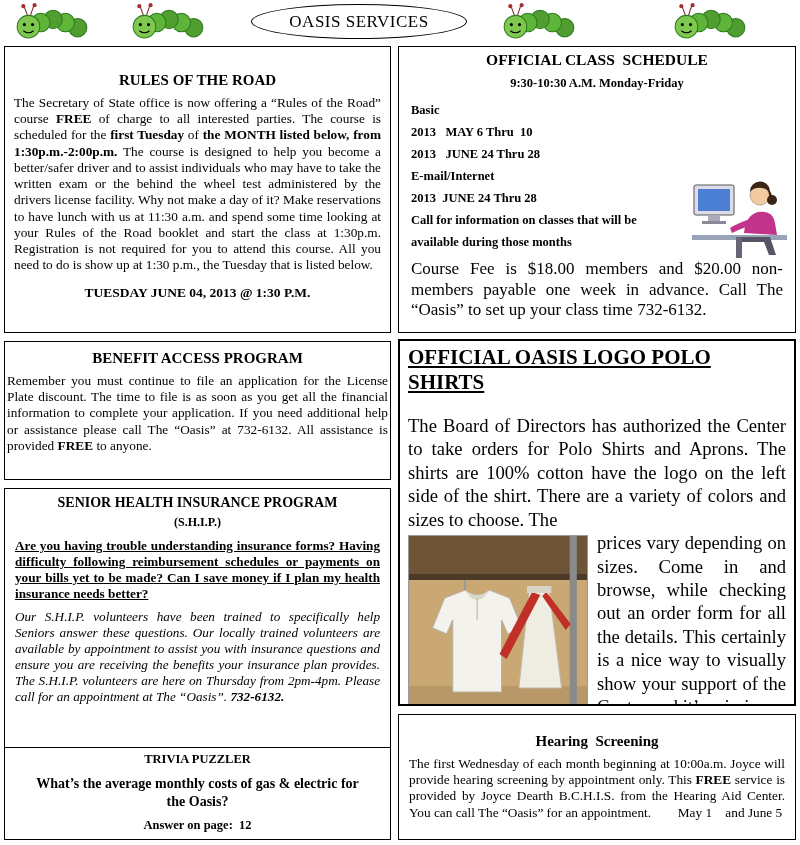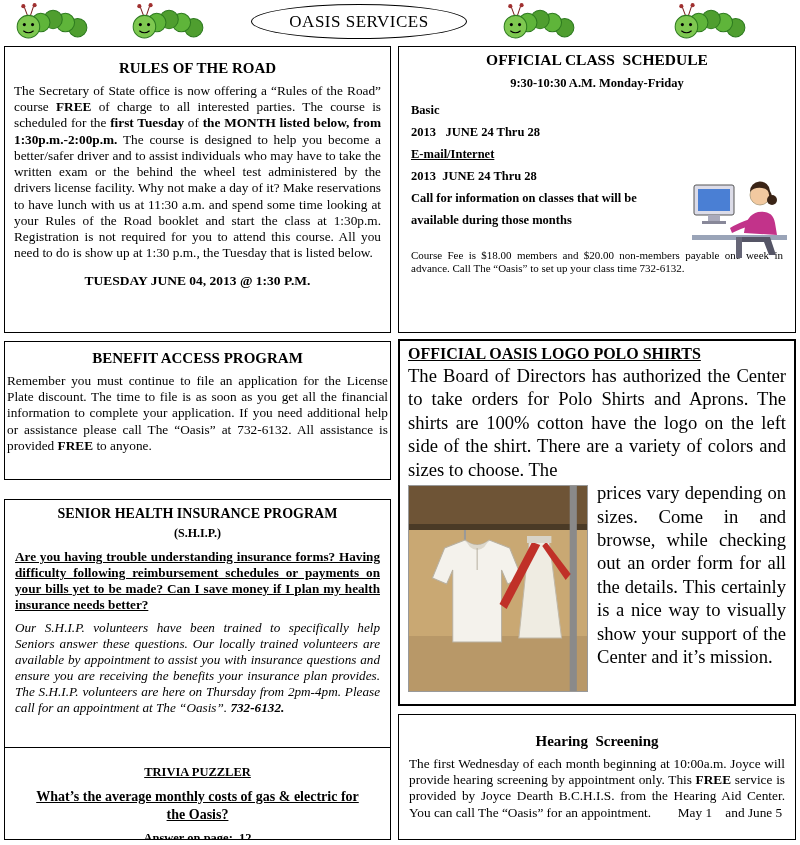--- a/index.html
+++ b/index.html
@@ -6,24 +6,24 @@
   body{width:800px;height:845px;position:relative;font-family:"Liberation Serif",serif;color:#000;overflow:hidden;}
   .box{position:absolute;border:1.5px solid #000;box-sizing:border-box;background:#fff;overflow:hidden;}
   .just{text-align:justify;}
   .pre{white-space:pre-wrap;}
   
   .header{position:absolute;top:0;left:0;width:800px;height:42px;}
   .oval{position:absolute;left:251px;top:4px;width:214px;height:33px;border:1.5px solid #000;border-radius:50%;
         display:flex;align-items:center;justify-content:center;font-size:17px;letter-spacing:.5px;}
   .cat{position:absolute;top:2px;width:82px;height:37px;}
   
-  #rules{left:4px;top:46px;width:387px;height:287px;padding:11px 9px;}
+  #rules{left:4px;top:46px;width:387px;height:287px;padding:23px 9px;}
   #benefit{left:4px;top:341px;width:387px;height:139px;padding:6px 2px;}
-  #ship{left:4px;top:488px;width:387px;height:267px;padding:5px 10px;margin-top:11px;}
-  #trivia{left:4px;top:747px;width:387px;height:93px;padding:16px 10px;text-decoration:underline;}
+  #ship{left:4px;top:488px;width:387px;height:267px;padding:5px 10px;}
+  #trivia{left:4px;top:747px;width:387px;height:93px;padding:3px 10px;}
   
   #computer{left:398px;top:46px;width:398px;height:287px;padding:4px 12px;position:absolute;}
   #polo{left:398px;top:339px;width:398px;height:367px;padding:3px 8px;border-width:2px;}
   #hearing{left:398px;top:714px;width:398px;height:126px;padding:4px 10px;}
 
   .sec-title{font-size:15px;font-weight:bold;text-align:center;margin:2px 0 6px;}
   .bodytxt{font-size:13.3px;line-height:1.22;}
   .rules-footer{font-weight:bold;text-align:center;font-size:13.5px;margin-top:12px;}
 
   .ship-title{font-size:14px;font-weight:bold;text-align:center;margin:1px 0 4px;}
@@ -32,25 +32,25 @@
   .ship-body{font-size:13.2px;line-height:1.2;font-style:italic;}
 
   .trivia-title{font-size:12.5px;font-weight:bold;text-align:center;margin:1px 0 8px;}
   .trivia-q{font-size:14px;font-weight:bold;text-align:center;max-width:330px;margin:0 auto 8px;line-height:1.25;}
   .trivia-a{font-size:12.5px;font-weight:bold;text-align:center;}
 
   .comp-year{font-size:20px;font-weight:bold;text-align:center;letter-spacing:2px;margin:2px 0 8px;}
   .comp-title{font-size:15.5px;font-weight:bold;text-align:center;margin-bottom:7px;}
   .comp-time{font-size:12.5px;font-weight:bold;text-align:center;margin-bottom:12px;}
   .comp-line{font-size:12.5px;font-weight:bold;margin:7px 0;white-space:pre-wrap;}
-  .comp-line.u{text-decoration:underline;}
-  .comp-fee{font-size:11px;line-height:1.22;text-align:justify;margin-top:21px;}
+  .comp-line.u{}
+  .comp-fee{font-size:17px;line-height:1.22;text-align:justify;margin-top:9px;}
   .comp-art{position:absolute;right:8px;top:128px;width:95px;height:85px;}
 
-  .polo-title{font-size:16px;font-weight:bold;text-decoration:underline;margin:1px 0 1px;font-family:Liberation Serif, serif;}
+  .polo-title{font-size:21px;font-weight:bold;text-decoration:underline;margin:1px 0 19px;font-family:Liberation Serif, serif;}
   .polo-body{font-size:18.6px;line-height:1.26;text-align:justify;}
   .polo-photo{float:left;width:178px;height:205px;margin:4px 9px 2px 0;border:1px solid #999;}
 
   .hear-title{font-size:15px;font-weight:bold;text-align:center;margin:14px 0 6px;white-space:pre-wrap;}
 </style>
 </head>
 <body>
 
 <div class="header">
   <span class="cat" style="left:10px">
@@ -149,20 +149,21 @@
 <div class="box" id="trivia">
   <div class="trivia-title">TRIVIA PUZZLER</div>
   <div class="trivia-q">What’s the average monthly costs of gas &amp; electric for the Oasis?</div>
   <div class="trivia-a pre">Answer on page:  12</div>
 </div>
 
 <div class="box" id="computer">
   <div class="comp-title pre">OFFICIAL CLASS  SCHEDULE</div>
   <div class="comp-time">9:30-10:30 A.M. Monday-Friday</div>
   <div class="comp-line">Basic</div>
+  <div class="comp-line">2013   MAY 6 Thru  10</div>
   <div class="comp-line">2013   JUNE 24 Thru 28</div>
   <div class="comp-line u">E-mail/Internet</div>
   <div class="comp-line">2013  JUNE 24 Thru 28</div>
   <div class="comp-line">Call for information on classes that will be</div>
   <div class="comp-line">available during those months</div>
   <div class="comp-fee">Course Fee is $18.00 members and $20.00 non-members payable one week in advance.  Call The “Oasis” to set up your class time 732-6132.</div>
   <span class="comp-art">
     <svg viewBox="0 0 95 85" width="95" height="85">
       <rect x="0" y="60" width="95" height="5" fill="#9aa4b8"></rect>
       <rect x="2" y="10" width="40" height="30" rx="2" fill="#dcdce8" stroke="#555"></rect>

